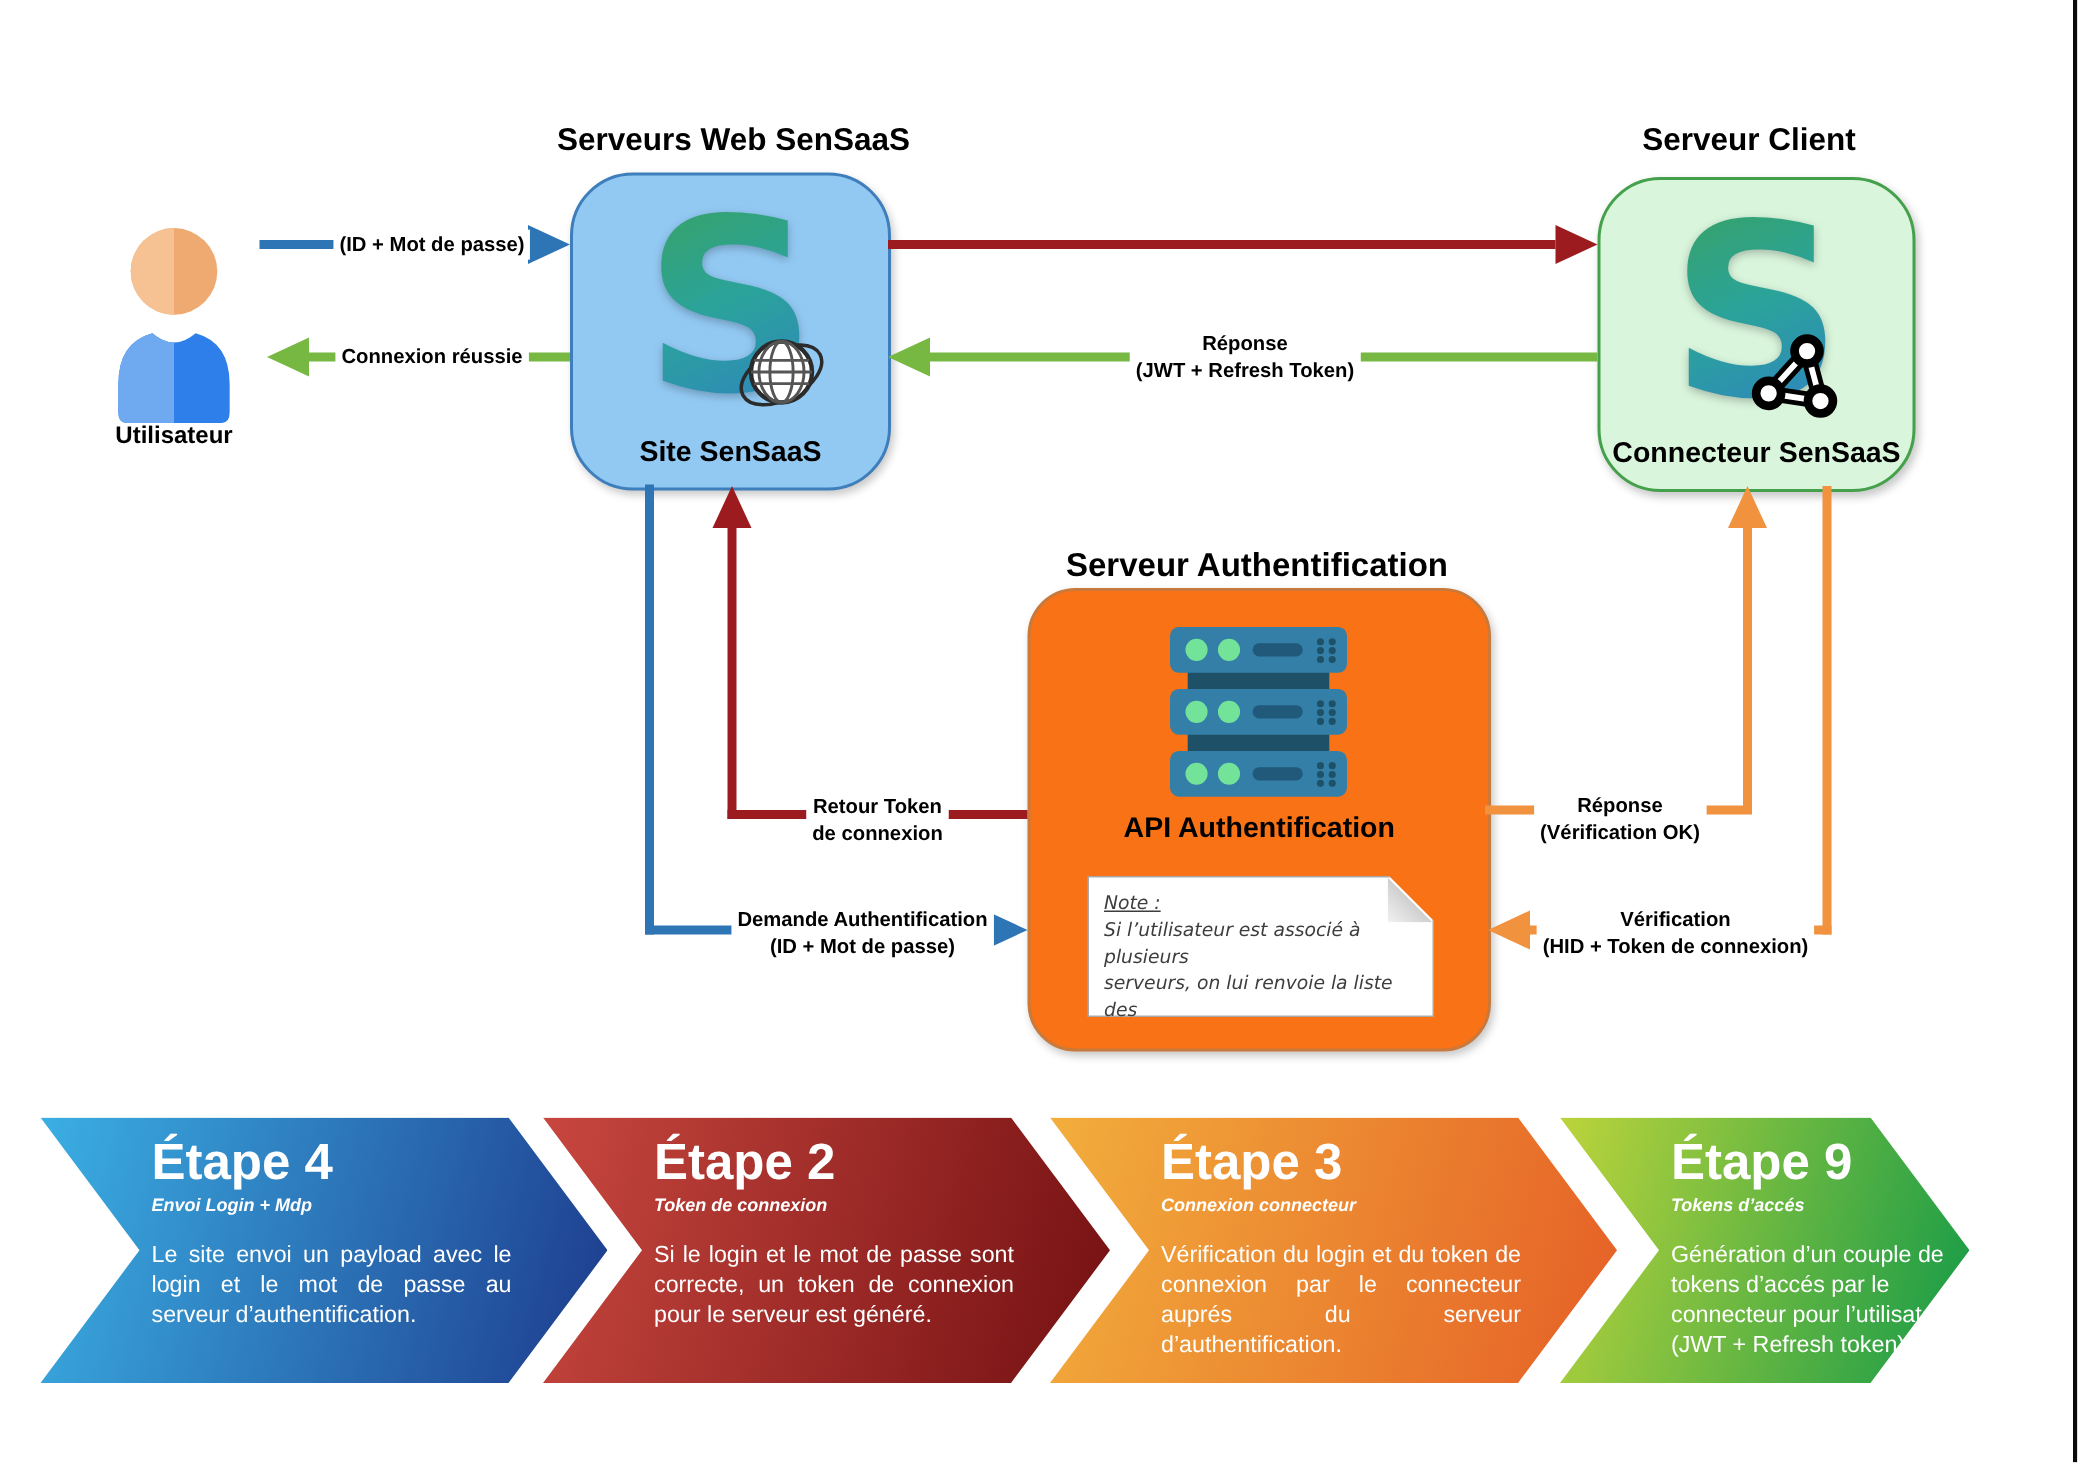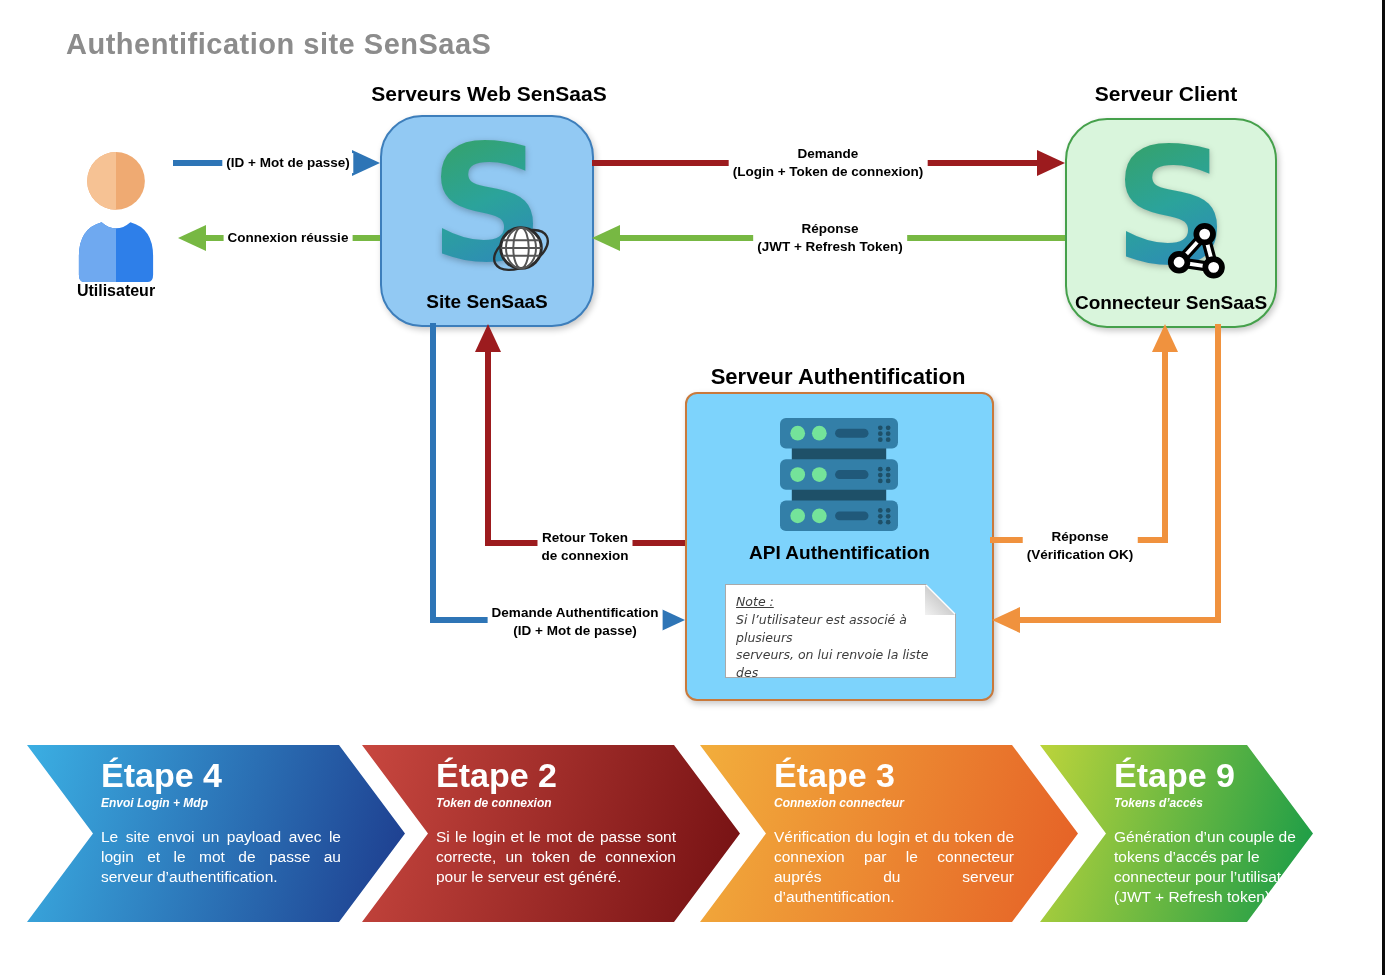--- a/index.html
+++ b/index.html
@@ -7,21 +7,21 @@
           font-family:"Liberation Sans",sans-serif;color:#000;}
   .right-edge{position:absolute;right:0;top:0;width:3px;height:100%;background:#0a0a0a;}
 
   .page-title{position:absolute;left:66px;top:28px;font-size:29px;font-weight:bold;color:#8c8c8c;letter-spacing:.5px;}
 
   .box-header{position:absolute;transform:translateX(-50%);font-weight:bold;font-size:21px;color:#000;white-space:nowrap;}
 
   .node-box{position:absolute;border-radius:42px;box-shadow:2px 3px 6px rgba(0,0,0,.22);}
   .box-web{left:380px;top:115px;width:210px;height:208px;background:#92c9f3;border:2px solid #3d7ebb;}
   .box-client{left:1065px;top:118px;width:208px;height:206px;background:#d9f5dc;border:2px solid #45a04b;}
-  .box-auth{left:685px;top:392px;width:305px;height:305px;background:#7dd3fc;border:2px solid #c9793b;border-radius:12px;}
+  .box-auth{left:685px;top:392px;width:305px;height:305px;background:#f97316;border:2px solid #c9793b;border-radius:32px;}
 
   .logo-s{position:absolute;top:8px;left:0;width:100%;text-align:center;line-height:1;
           font-family:"DejaVu Sans",sans-serif;font-weight:800;font-size:160px;
           background:linear-gradient(155deg,#38a25d 8%,#2ba39b 48%,#2f7ec6 92%);
           -webkit-background-clip:text;background-clip:text;color:transparent;
           filter:drop-shadow(0 2px 3px rgba(0,0,0,.25));}
   .box-label{position:absolute;bottom:12px;left:0;width:100%;text-align:center;font-weight:bold;font-size:19px;color:#000;}
   .corner-icon{position:absolute;}
 
   
@@ -67,21 +67,20 @@
   .step-title{margin:13px 0 0 74px;font-size:34px;font-weight:bold;color:#fff;line-height:1.05;}
   .step-sub{margin:2px 0 0 74px;font-size:12px;font-weight:bold;color:#fff;font-style:italic;}
   .step-body{margin:17px 0 0 74px;width:240px;font-size:15.5px;color:#fff;line-height:1.3;text-align:justify;}
   .step4 .step-body{width:215px;text-align:left;}
 </style>
 </head>
 <body>
 
 <div class="canvas">
 
-  <div class="page-title">Authentification site SenSaaS</div>
 
   <svg class="corner-icon" style="left:64px;top:150px;width:104px;height:134px;" viewBox="0 0 100 130">
     <defs>
         <clipPath id="halfL">
           <rect x="0" y="0" width="50" height="130"></rect>
         </clipPath>
       </defs>
     <circle cx="50" cy="30" r="28" fill="#efaa72"></circle>
     <circle cx="50" cy="30" r="28" fill="#f6c294" clip-path="url(#halfL)"></circle>
     <path d="M19 128 Q14 128 14 121 L14 103 Q14 76 36 70 Q50 82 64 70 Q86 76 86 103 L86 121 Q86 128 81 128 Z" fill="#2e7fe9"></path>
@@ -194,24 +193,20 @@
   </div>
 
   <div class="head head-left hl-green" style="left:178px;top:225px;"></div>
   <div class="h-line c-green" style="left:204px;top:235px;width:176px;"></div>
   <div class="flow-label" style="left:288px;top:238px;">
     <div>Connexion réussie</div>
   </div>
 
   <div class="h-line c-red" style="left:592px;top:160px;width:445px;"></div>
   <div class="head head-right hr-red" style="left:1037px;top:150px;border-left-color:#9c1b1e;"></div>
-  <div class="flow-label" style="left:828px;top:163px;">
-    <div>Demande</div>
-    <div>(Login + Token de connexion)</div>
-  </div>
 
   <div class="head head-left hl-green" style="left:592px;top:225px;"></div>
   <div class="h-line c-green" style="left:618px;top:235px;width:447px;"></div>
   <div class="flow-label" style="left:830px;top:238px;">
     <div>Réponse</div>
     <div>(JWT + Refresh Token)</div>
   </div>
 
   <div class="v-line c-blue" style="left:430px;top:323px;height:300px;"></div>
   <div class="h-line c-blue" style="left:430px;top:617px;width:228px;"></div>
@@ -233,20 +228,24 @@
   <div class="v-line c-orange" style="left:1162px;top:348px;height:192px;"></div>
   <div class="head head-up hu-orange" style="left:1152px;top:324px;"></div>
   <div class="flow-label" style="left:1080px;top:546px;">
     <div>Réponse</div>
     <div>(Vérification OK)</div>
   </div>
 
   <div class="v-line c-orange" style="left:1215px;top:324px;height:299px;"></div>
   <div class="h-line c-orange" style="left:1018px;top:617px;width:203px;"></div>
   <div class="head head-left hl-orange" style="left:992px;top:607px;"></div>
+  <div class="flow-label" style="left:1117px;top:622px;">
+    <div>Vérification</div>
+    <div>(HID + Token de connexion)</div>
+  </div>
 
   <div class="step step1">
     <div class="step-title">Étape 4</div>
     <div class="step-sub">Envoi Login + Mdp</div>
     <div class="step-body">Le site envoi un payload avec le login et le mot de passe au serveur d’authentification.</div>
   </div>
   <div class="step step2">
     <div class="step-title">Étape 2</div>
     <div class="step-sub">Token de connexion</div>
     <div class="step-body">Si le login et le mot de passe sont correcte, un token de connexion pour le serveur est généré.</div>

